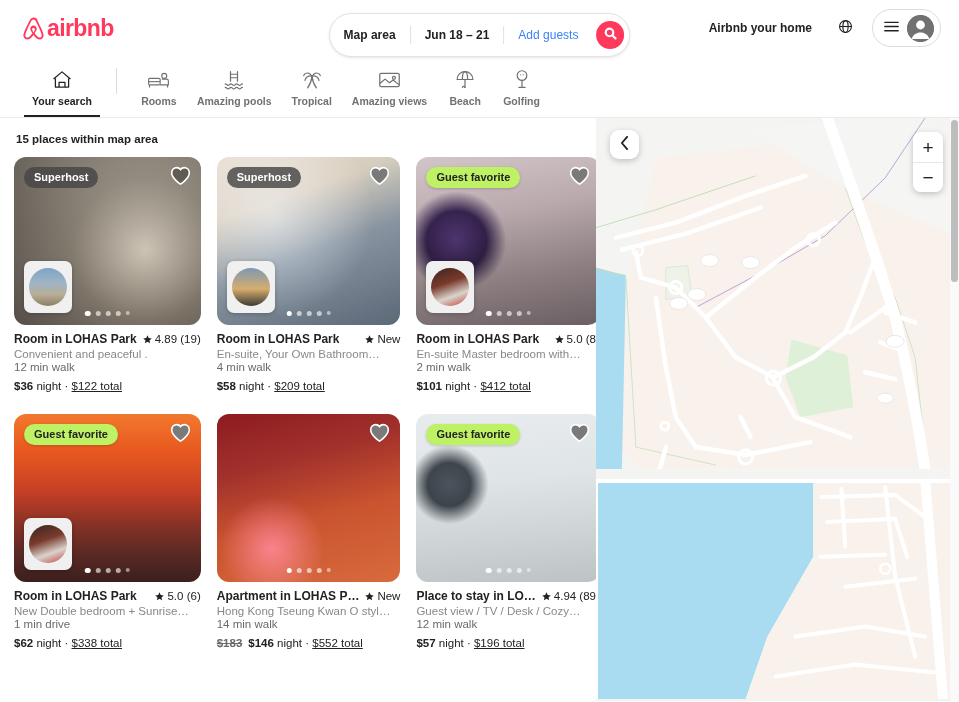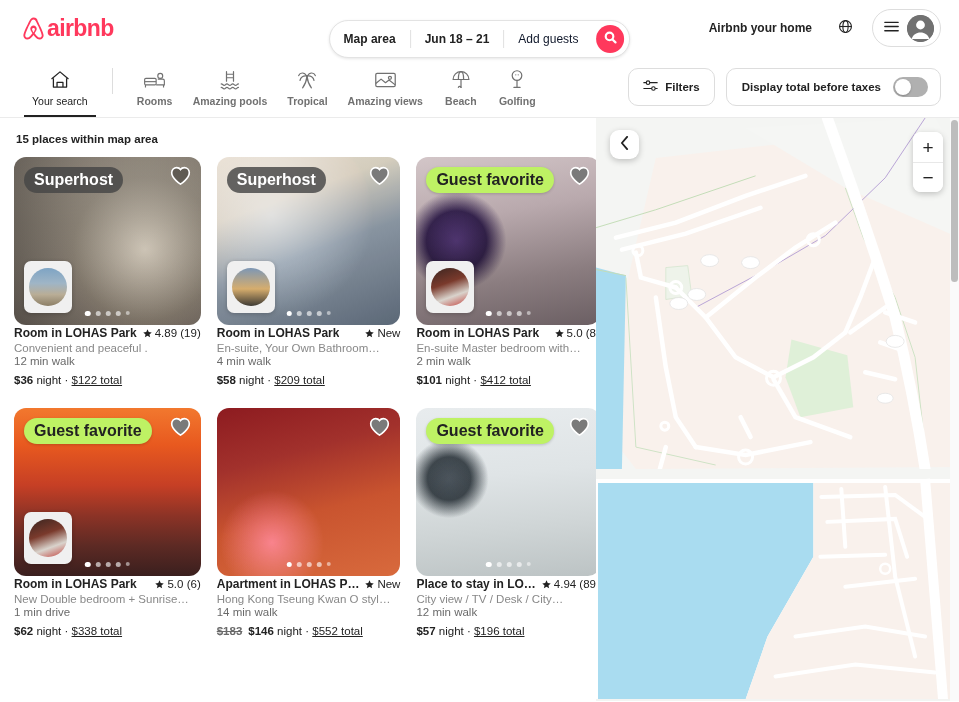--- a/index.html
+++ b/index.html
@@ -18,36 +18,36 @@
     display: flex; align-items: center;
     padding: 0 18px 0 20px;
     position: relative;
   }
   .logo { display: flex; align-items: center; color: #FF385C; }
   .logo svg { display: block; }
   .logo-word { font-size: 23px; font-weight: 700; letter-spacing: -0.6px; color: #FF385C; }
 
   .searchbar {
     position: absolute; left: 50%; transform: translateX(-50%);
-    top: 20px;
-    height: 38px;
+    top: 13px;
+    height: 44px;
     display: flex; align-items: center;
     background: #fff;
     border: 1px solid #e3e3e3;
     border-radius: 40px;
     box-shadow: 0 1px 3px rgba(0,0,0,0.10);
     padding: 0 5px 0 0;
   }
   .sb-seg {
     font-size: 12px; font-weight: 700; color: #222;
     padding: 0 14px; white-space: nowrap;
     height: 100%; display: flex; align-items: center;
     background: none; border: none; font-family: inherit; cursor: pointer;
   }
-  .sb-seg.muted { font-weight: 400; color: #0f172a; }
+  .sb-seg.muted { font-weight: 400; color: #3b82f6; }
   .sb-div { width: 1px; height: 18px; background: #e0e0e0; }
   .sb-search-btn {
     width: 28px; height: 28px; border-radius: 50%;
     background: #FF385C; border: none; cursor: pointer;
     display: flex; align-items: center; justify-content: center;
     margin-left: 4px;
   }
 
   .header-right { margin-left: auto; display: flex; align-items: center; gap: 4px; }
   .host-link {
@@ -80,21 +80,21 @@
   }
   .cats { display: flex; align-items: flex-start; height: 100%; }
   .cat {
     display: flex; flex-direction: column; align-items: center; justify-content: flex-end;
     gap: 5px; min-width: 56px; padding: 8px 10px 0;
     cursor: pointer; position: relative;
     color: #717171; height: 100%;
   }
   .cat.active { color: #222; }
   .cat-label { font-size: 10.5px; font-weight: 600; white-space: nowrap; line-height: 1; padding-bottom: 11px;}
-  .cat.active .cat-label { font-weight: 400; }
+  .cat.active .cat-label { font-weight: 700; }
   .cat.active::after {
     content: ""; position: absolute; left: 2px; right: 2px; bottom: 0;
     height: 2px; background: #222;
   }
   .cat-icon { height: 22px; display: flex; align-items: center; justify-content: center; }
   .cat-sep { width: 1px; height: 26px; background: #dddddd; margin: 12px 14px 0 14px; align-self: flex-start;}
 
   .catbar-right { margin-left: auto; display: flex; align-items: center; gap: 11px; }
   .filters-btn {
     display: flex; align-items: center; gap: 7px;
@@ -142,21 +142,21 @@
   .card { cursor: pointer; }
   .card-img {
     position: relative; width: 100%; height: 168px;
     border-radius: 12px; overflow: hidden;
   }
   .photo { position: absolute; inset: 0; }
 
   .badge {
     position: absolute; top: 10px; left: 10px;
     border-radius: 20px; padding: 5px 10px;
-    font-size: 16px; font-weight: 700; line-height: 1;
+    font-size: 11px; font-weight: 700; line-height: 1;
     white-space: nowrap; z-index: 3;
   }
   .badge.dark { background: rgba(70,70,70,0.82); color: #fff; }
   .badge.light { background: #bef264; color: #222; box-shadow: 0 1px 3px rgba(0,0,0,0.18); }
 
   .heart { position: absolute; top: 9px; right: 10px; z-index: 3; cursor: pointer; }
 
   .mini-card {
     position: absolute; left: 10px; bottom: 12px; z-index: 3;
     width: 48px; height: 52px; background: #f0f0f0; border-radius: 7px;
@@ -166,21 +166,21 @@
   .mini-circle { width: 38px; height: 38px; border-radius: 50%; overflow: hidden; position: relative; }
 
   .dots {
     position: absolute; bottom: 9px; left: 50%; transform: translateX(-50%);
     display: flex; gap: 5px; z-index: 3; align-items: center;
   }
   .dot { width: 5px; height: 5px; border-radius: 50%; background: rgba(255,255,255,0.62); }
   .dot.on { background: #ffffff; width: 5.5px; height: 5.5px; }
   .dot.sm { width: 4px; height: 4px; background: rgba(255,255,255,0.5); }
 
-  .card-body { padding-top: 1px; }
+  .card-body { padding-top: 7px; }
   .card-row1 { display: flex; align-items: baseline; justify-content: space-between; gap: 6px; }
   .card-title {
     font-size: 12px; font-weight: 700; color: #222;
     white-space: nowrap; overflow: hidden; text-overflow: ellipsis;
   }
   .card-rating {
     font-size: 11.5px; color: #222; white-space: nowrap; flex-shrink: 0;
     display: flex; align-items: center; gap: 3px;
   }
   .card-sub {
@@ -371,40 +371,20 @@
           <path d="M11 13v8"></path>
             <path d="M7.5 21h7"></path>
           <circle cx="9.6" cy="6.6" r="0.7" fill="#717171" stroke="none"></circle>
           <circle cx="12.4" cy="6.6" r="0.7" fill="#717171" stroke="none"></circle>
         </svg>
       </span>
       <span class="cat-label">Golfing</span>
     </div>
   </div>
 
-  <div class="catbar-right">
-    <button class="filters-btn">
-      <span>
-        <svg width="15" height="14" viewBox="0 0 18 16" fill="none" stroke="#222" stroke-width="1.35" stroke-linecap="round">
-          <line x1="1" y1="4" x2="17" y2="4"></line>
-            <line x1="1" y1="11" x2="17" y2="11"></line>
-          <circle cx="6" cy="4" r="2.1" fill="#fff"></circle>
-            <circle cx="12.5" cy="11" r="2.1" fill="#fff"></circle>
-        </svg>
-      </span>
-      <span>Filters</span>
-    </button>
-
-    <button class="taxes-btn">
-      <span>Display total before taxes</span>
-      <span class="toggle">
-        <span class="toggle-knob"></span>
-      </span>
-    </button>
-  </div>
 </div>
 
 <div class="body-split">
 
   <div class="results">
     <div class="results-count">15 places within map area</div>
     <div class="grid" id="grid">
         <div class="card">
     <div class="card-img">
       <div class="photo" style="background-image:linear-gradient(180deg,#8e8b86 0%,#7c7974 40%,#6e6a66 100%),radial-gradient(circle at 70% 55%, #cfc8bd 0%, #8a857e 45%, #5e5a56 100%); background-blend-mode:overlay;"></div>
@@ -623,21 +603,21 @@
     <div class="card-body">
       <div class="card-row1">
         <div class="card-title">Place to stay in LO…</div>
         <div class="card-rating">
           <span><svg width="9" height="9" viewBox="0 0 16 16" style="vertical-align:-0.5px">
                     <path d="M8 0.6l2.2 4.9 5.3.5-4 3.6 1.2 5.2L8 12.1 3.3 14.8l1.2-5.2-4-3.6 5.3-.5z" fill="#222"></path>
                   </svg></span>
           <span>4.94 (89)</span>
         </div>
       </div>
-      <div class="card-sub">City view / TV / Desk / City…</div>
+      <div class="card-sub">Guest view / TV / Desk / Cozy…</div>
       <div class="card-dist">12 min walk</div>
       <div class="card-price">
         <b>$57</b> night ·
         <u>$196 total</u>
       </div>
     </div>
         </div>
       </div>
   </div>
 

